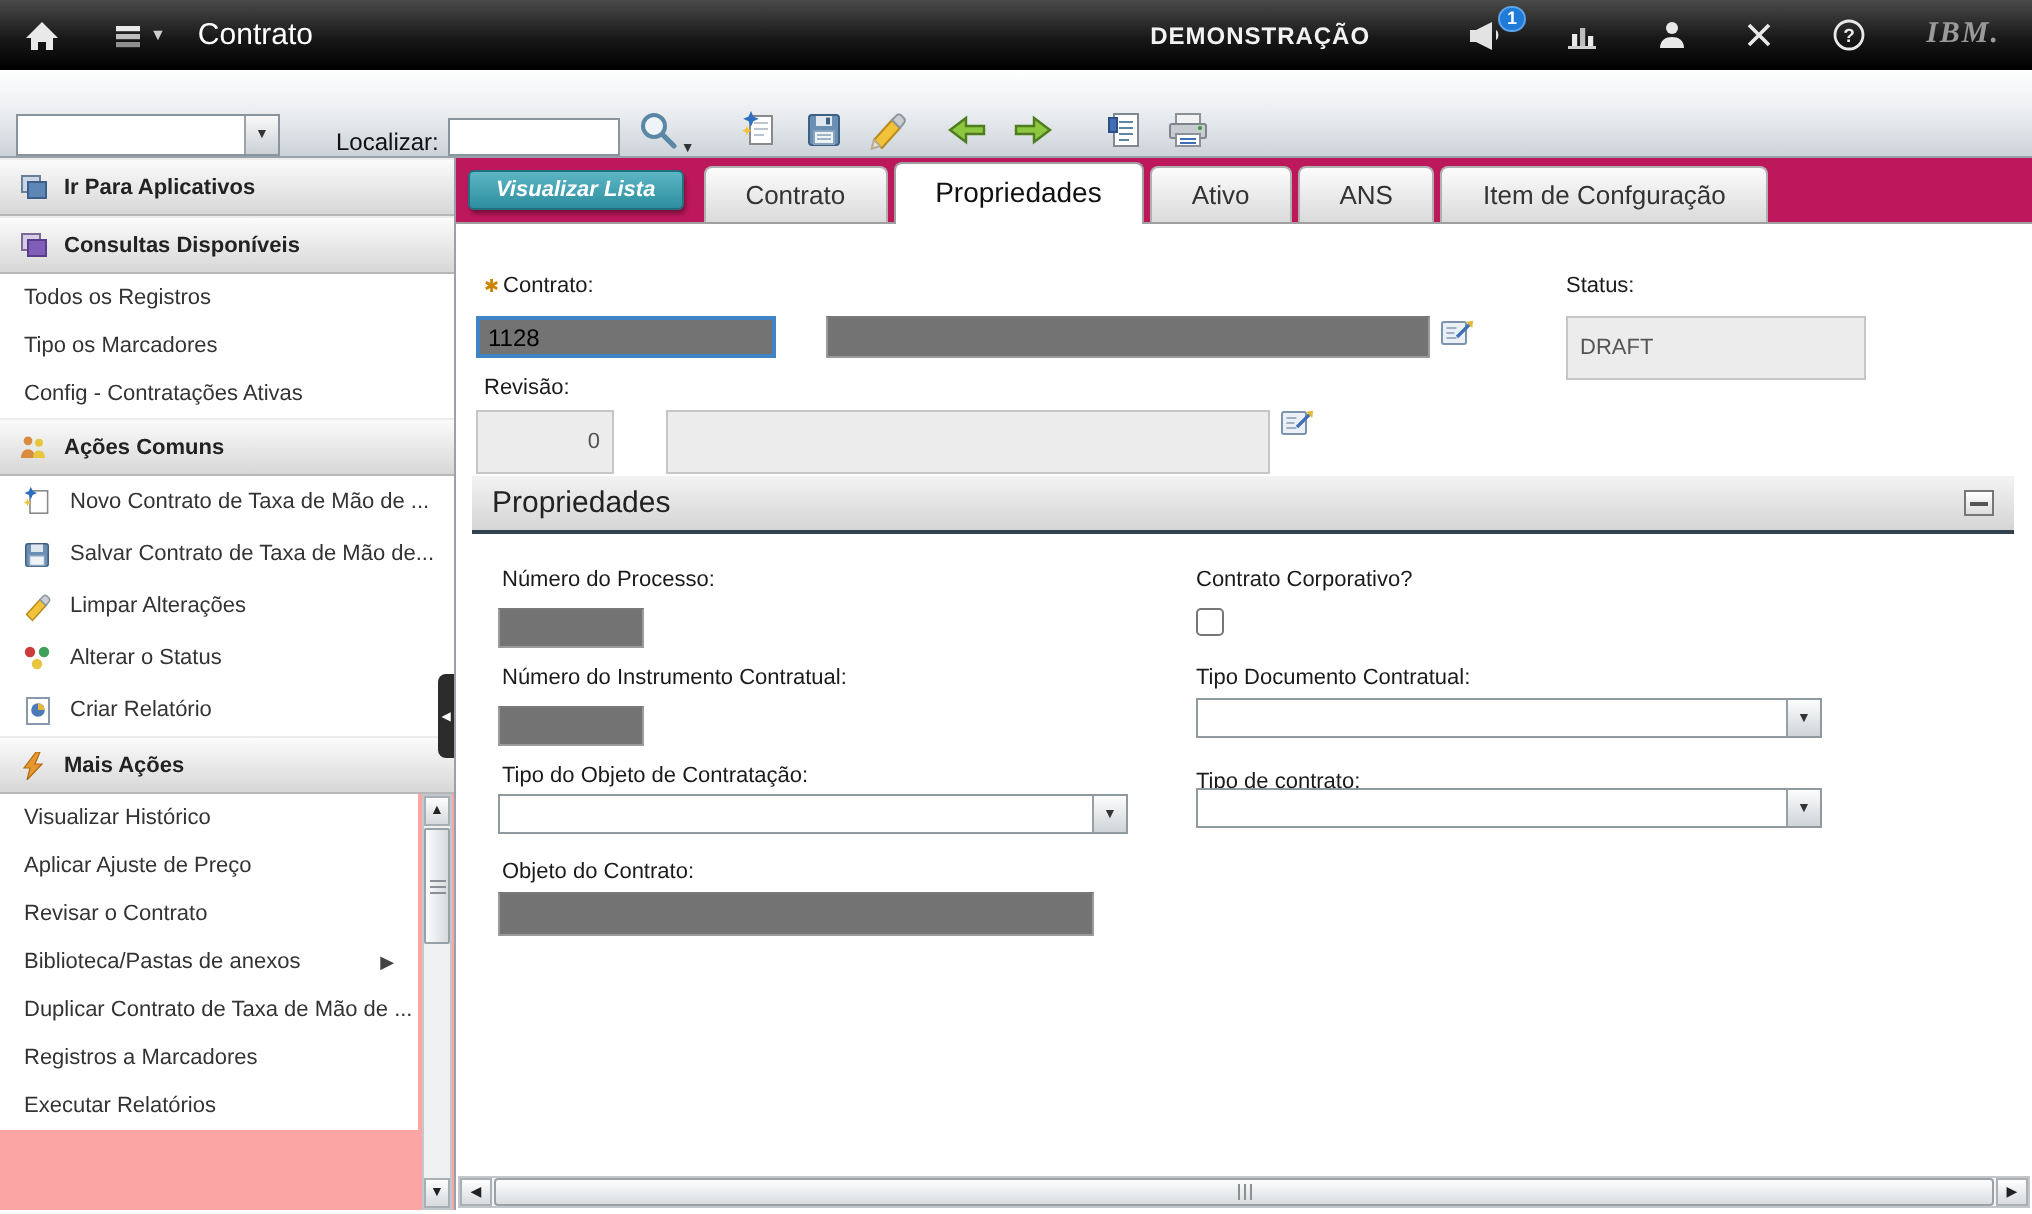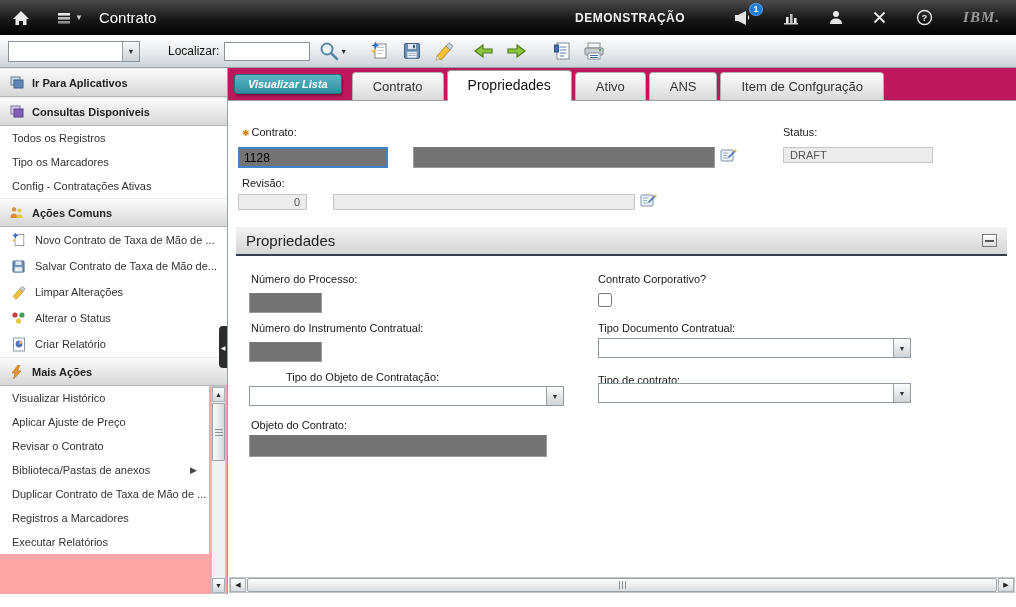--- a/index.html
+++ b/index.html
@@ -16,21 +16,21 @@
   .tb-title { font-size:15px; color:#fff; margin-left:16px; }
   .tb-env { margin-left:auto; font-weight:bold; font-size:12px; letter-spacing:.5px; color:#f2f2f2; }
   .tb-right { display:flex; align-items:center; gap:30px; margin-left:48px; }
   .badge { position:absolute; top:-7px; right:-10px; min-width:14px; height:13px; padding:0 3px;
     background:var(--badge-blue,#1e7bd7); border:1px solid #5da3e8; border-radius:8px;
     color:#fff; font-size:9px; font-weight:bold; display:flex; align-items:center; justify-content:center; }
   .tb-brand { font-family:"Liberation Serif", serif; font-weight:bold; font-style:italic;
     font-size:15px; color:#9a9a9a; letter-spacing:1px; }
 
   
-  .toolbar { height:33px; display:flex; align-items:center; padding:0 8px;
+  .toolbar { height:44px; display:flex; align-items:flex-end; padding:0 8px;
     background:linear-gradient(180deg,#ffffff 0%,#e8ebee 55%,#ccd3d9 100%);
     border-bottom:1px solid #97a1aa; }
   .combo { width:132px; height:21px; background:#fff; border:1px solid #8a949c; display:flex; cursor:pointer; }
   .combo-text { flex:1; font-size:11px; padding:2px 4px; color:#333; }
   .combo-btn { width:17px; background:linear-gradient(#f8f8f8,#ccd1d6); border-left:1px solid #9aa2aa;
     font-size:7px; color:#333; display:flex; align-items:center; justify-content:center; }
   .find-label { margin-left:28px; font-size:12px; color:#111; }
   .find-input { width:86px; height:19px; border:1px solid #8a949c; margin-left:5px; font-size:12px; padding:0 3px; }
   .tool-icon { width:26px; height:26px; display:flex; align-items:center; justify-content:center; cursor:pointer; }
   .mini-caret { font-size:7px; color:#333; cursor:pointer; margin-left:-2px; }
@@ -79,21 +79,21 @@
     border-radius:4px 4px 0 0; margin-right:3px; }
   .tab.active { background:#fff; color:#111; font-size:14px; border-color:#9f9f9f;
     margin-bottom:-1px; padding-bottom:8px; position:relative; z-index:2; }
 
   .content { flex:1; position:relative; background:#fff; }
   .fld-label { position:absolute; font-size:11px; color:#1a1a1a; white-space:nowrap; }
   .req { color:#cc8400; font-size:9px; margin-right:2px; }
   .txt { position:absolute; height:21px; border:1px solid #9b9b9b; border-top-color:#787878;
     background:#737373; font-size:12px; padding:0 4px; font-family:"Liberation Sans",sans-serif; }
   .txt.focused { border:2px solid #3f84c4; }
-  .ro { position:absolute; height:16px; background:#ececec; border:1px solid #c6c6c6;
+  .ro { position:absolute; height:32px; background:#ececec; border:1px solid #c6c6c6;
     color:#555; font-size:11px; display:flex; align-items:center; padding:0 6px; }
   .ro.num { justify-content:flex-end; }
   .abs-icon { position:absolute; cursor:pointer; }
 
   .section-bar { position:absolute; left:8px; width:771px; height:29px;
     background:linear-gradient(#f3f3f3,#d5d5d5); border-bottom:2px solid #33414e;
     display:flex; align-items:center; padding:0 10px; }
   .section-title { font-size:15px; color:#222; }
   .minimize { margin-left:auto; width:15px; height:13px; border:1px solid #777;
     background:linear-gradient(#fff,#ddd); position:relative; cursor:pointer; }
@@ -406,21 +406,21 @@
           <span class="section-title">Propriedades</span>
           <span class="minimize"></span>
         </div>
 
         <span class="fld-label" style="left:23px; top:172px;">Número do Processo:</span>
         <input class="txt" style="left: 21px; top: 192px; width: 73px; height: 20px;" value="">
 
         <span class="fld-label" style="left:23px; top:221px;">Número do Instrumento Contratual:</span>
         <input class="txt" style="left: 21px; top: 241px; width: 73px; height: 20px;" value="">
 
-        <span class="fld-label" style="left:23px; top:270px;margin-left:35px;">Tipo do Objeto de Contratação:</span>
+        <span class="fld-label" style="left:23px; top:270px;">Tipo do Objeto de Contratação:</span>
         <div class="mx-select" style="left:21px; top:285px; width:315px;">
           <span class="sel-text"></span>
           <span class="sel-btn">▼</span>
         </div>
 
         <span class="fld-label" style="left:23px; top:318px;">Objeto do Contrato:</span>
         <input class="txt" style="left: 21px; top: 334px; width: 298px; height: 22px;" value="">
 
         <span class="fld-label" style="left:370px; top:172px;">Contrato Corporativo?</span>
         <input type="checkbox" class="chk" style="left: 370px; top: 192px;">

